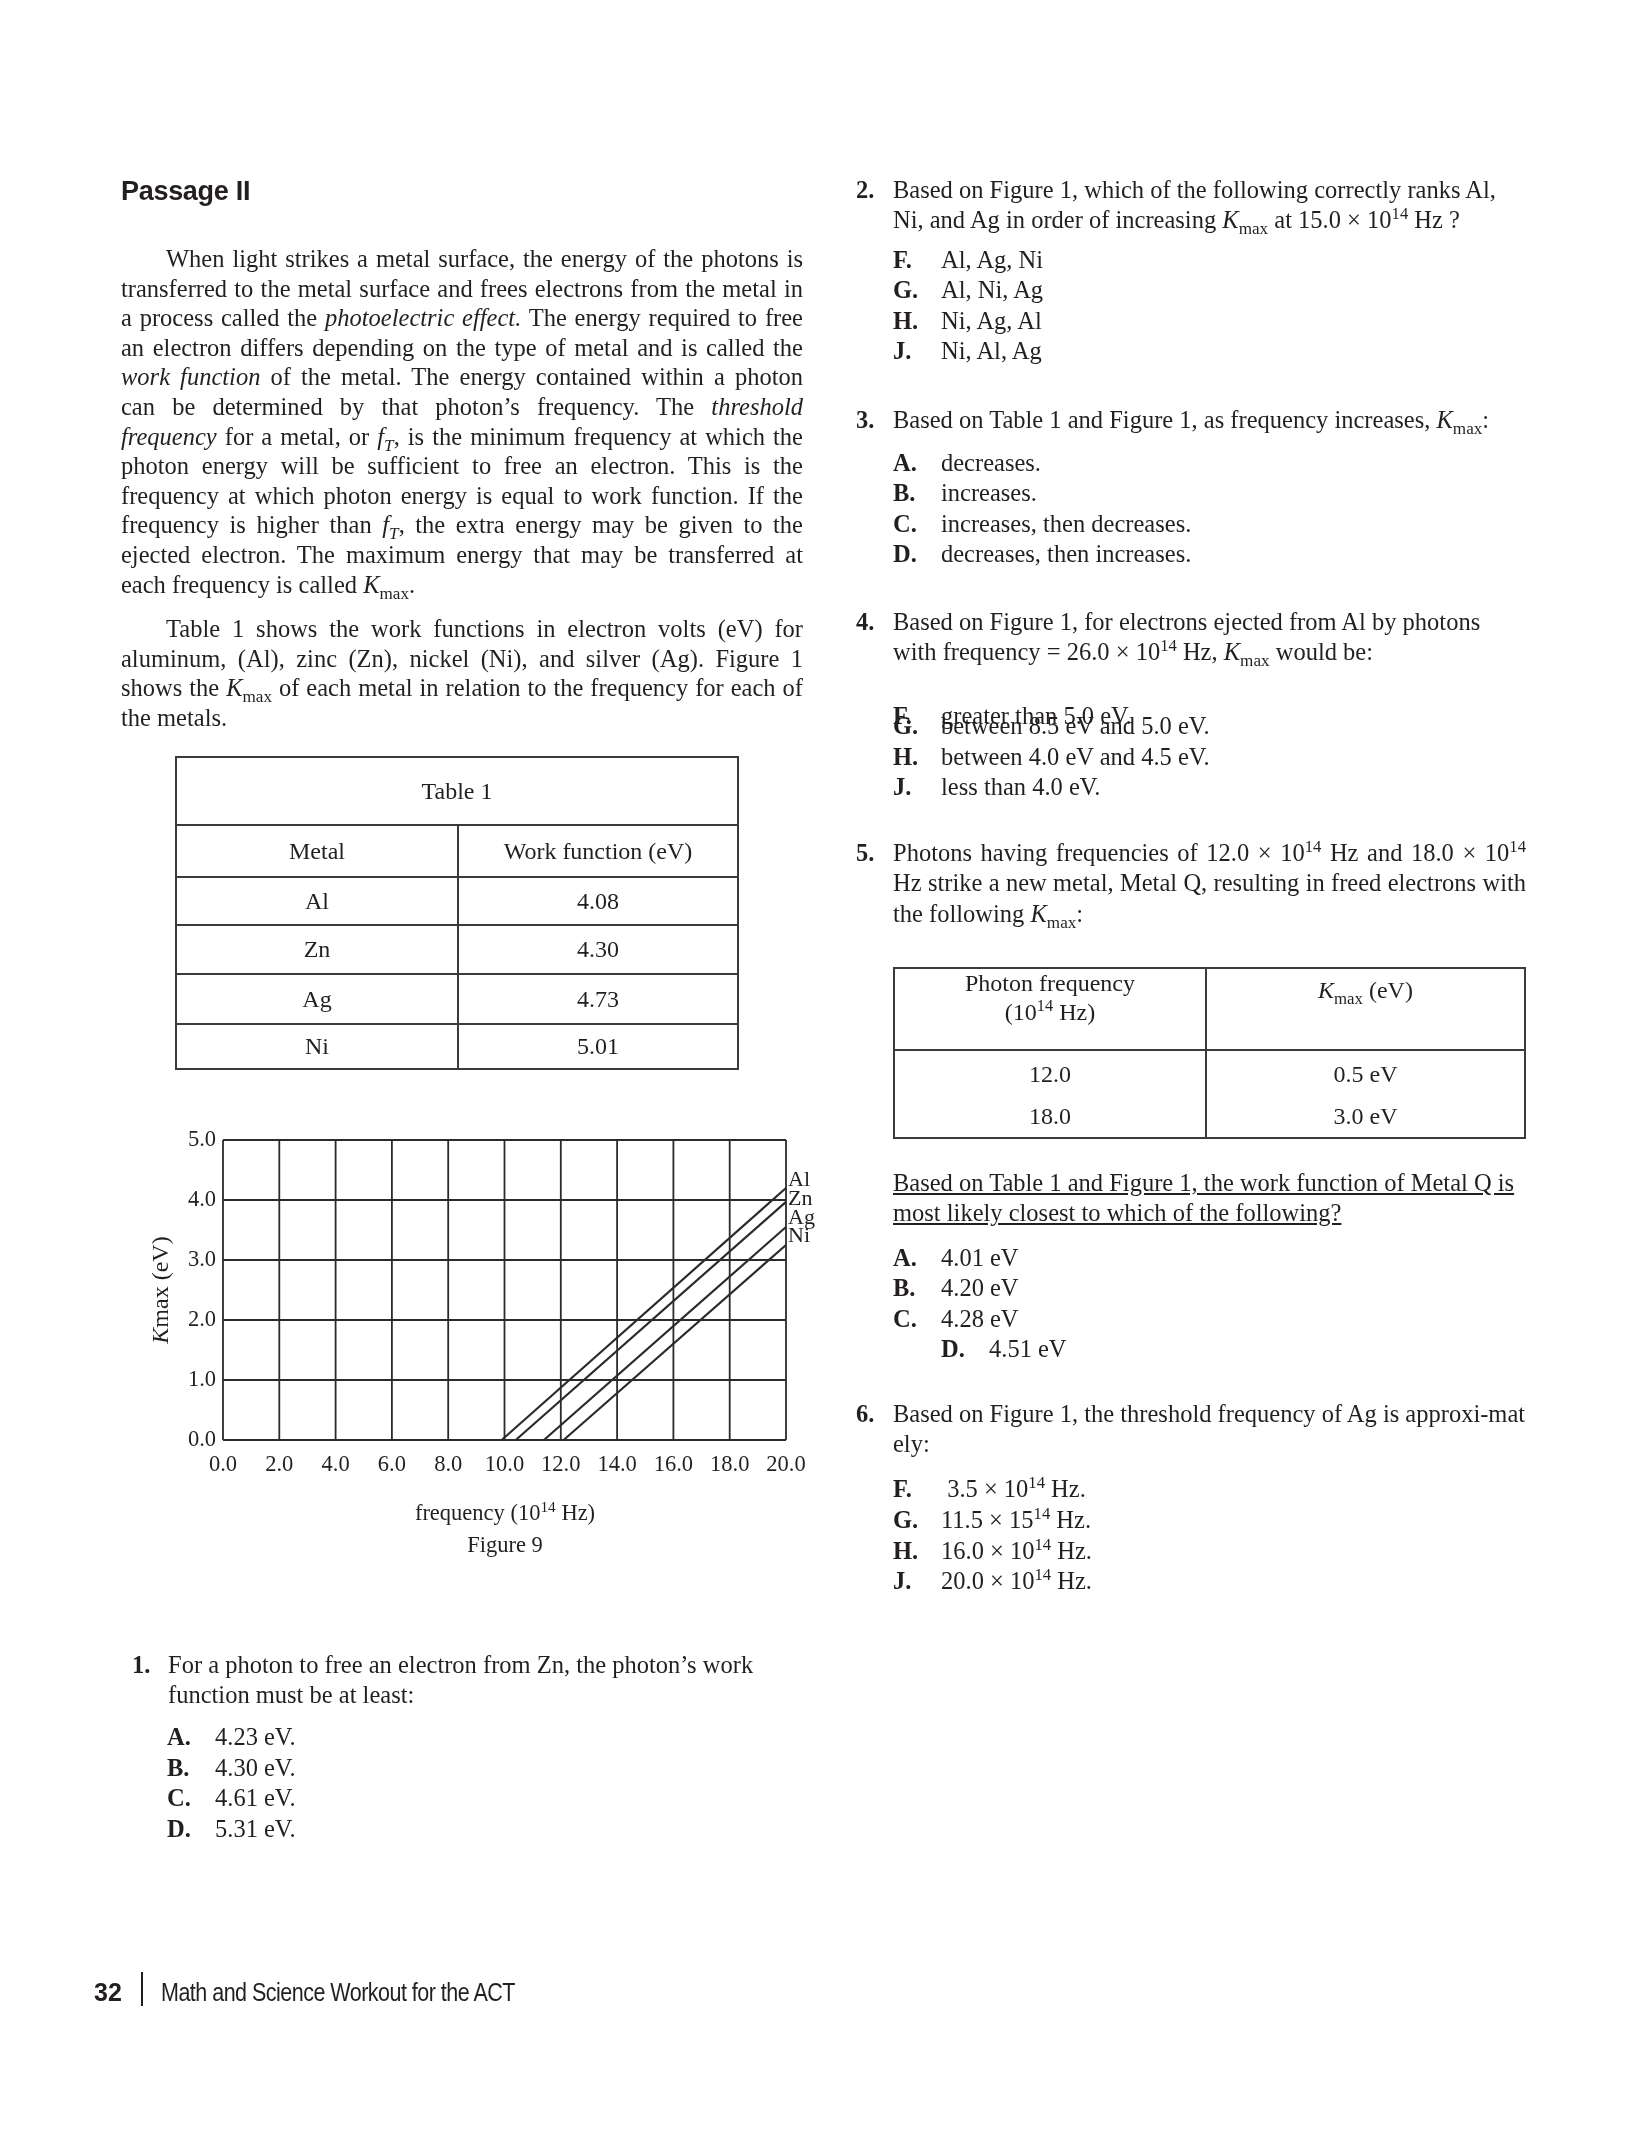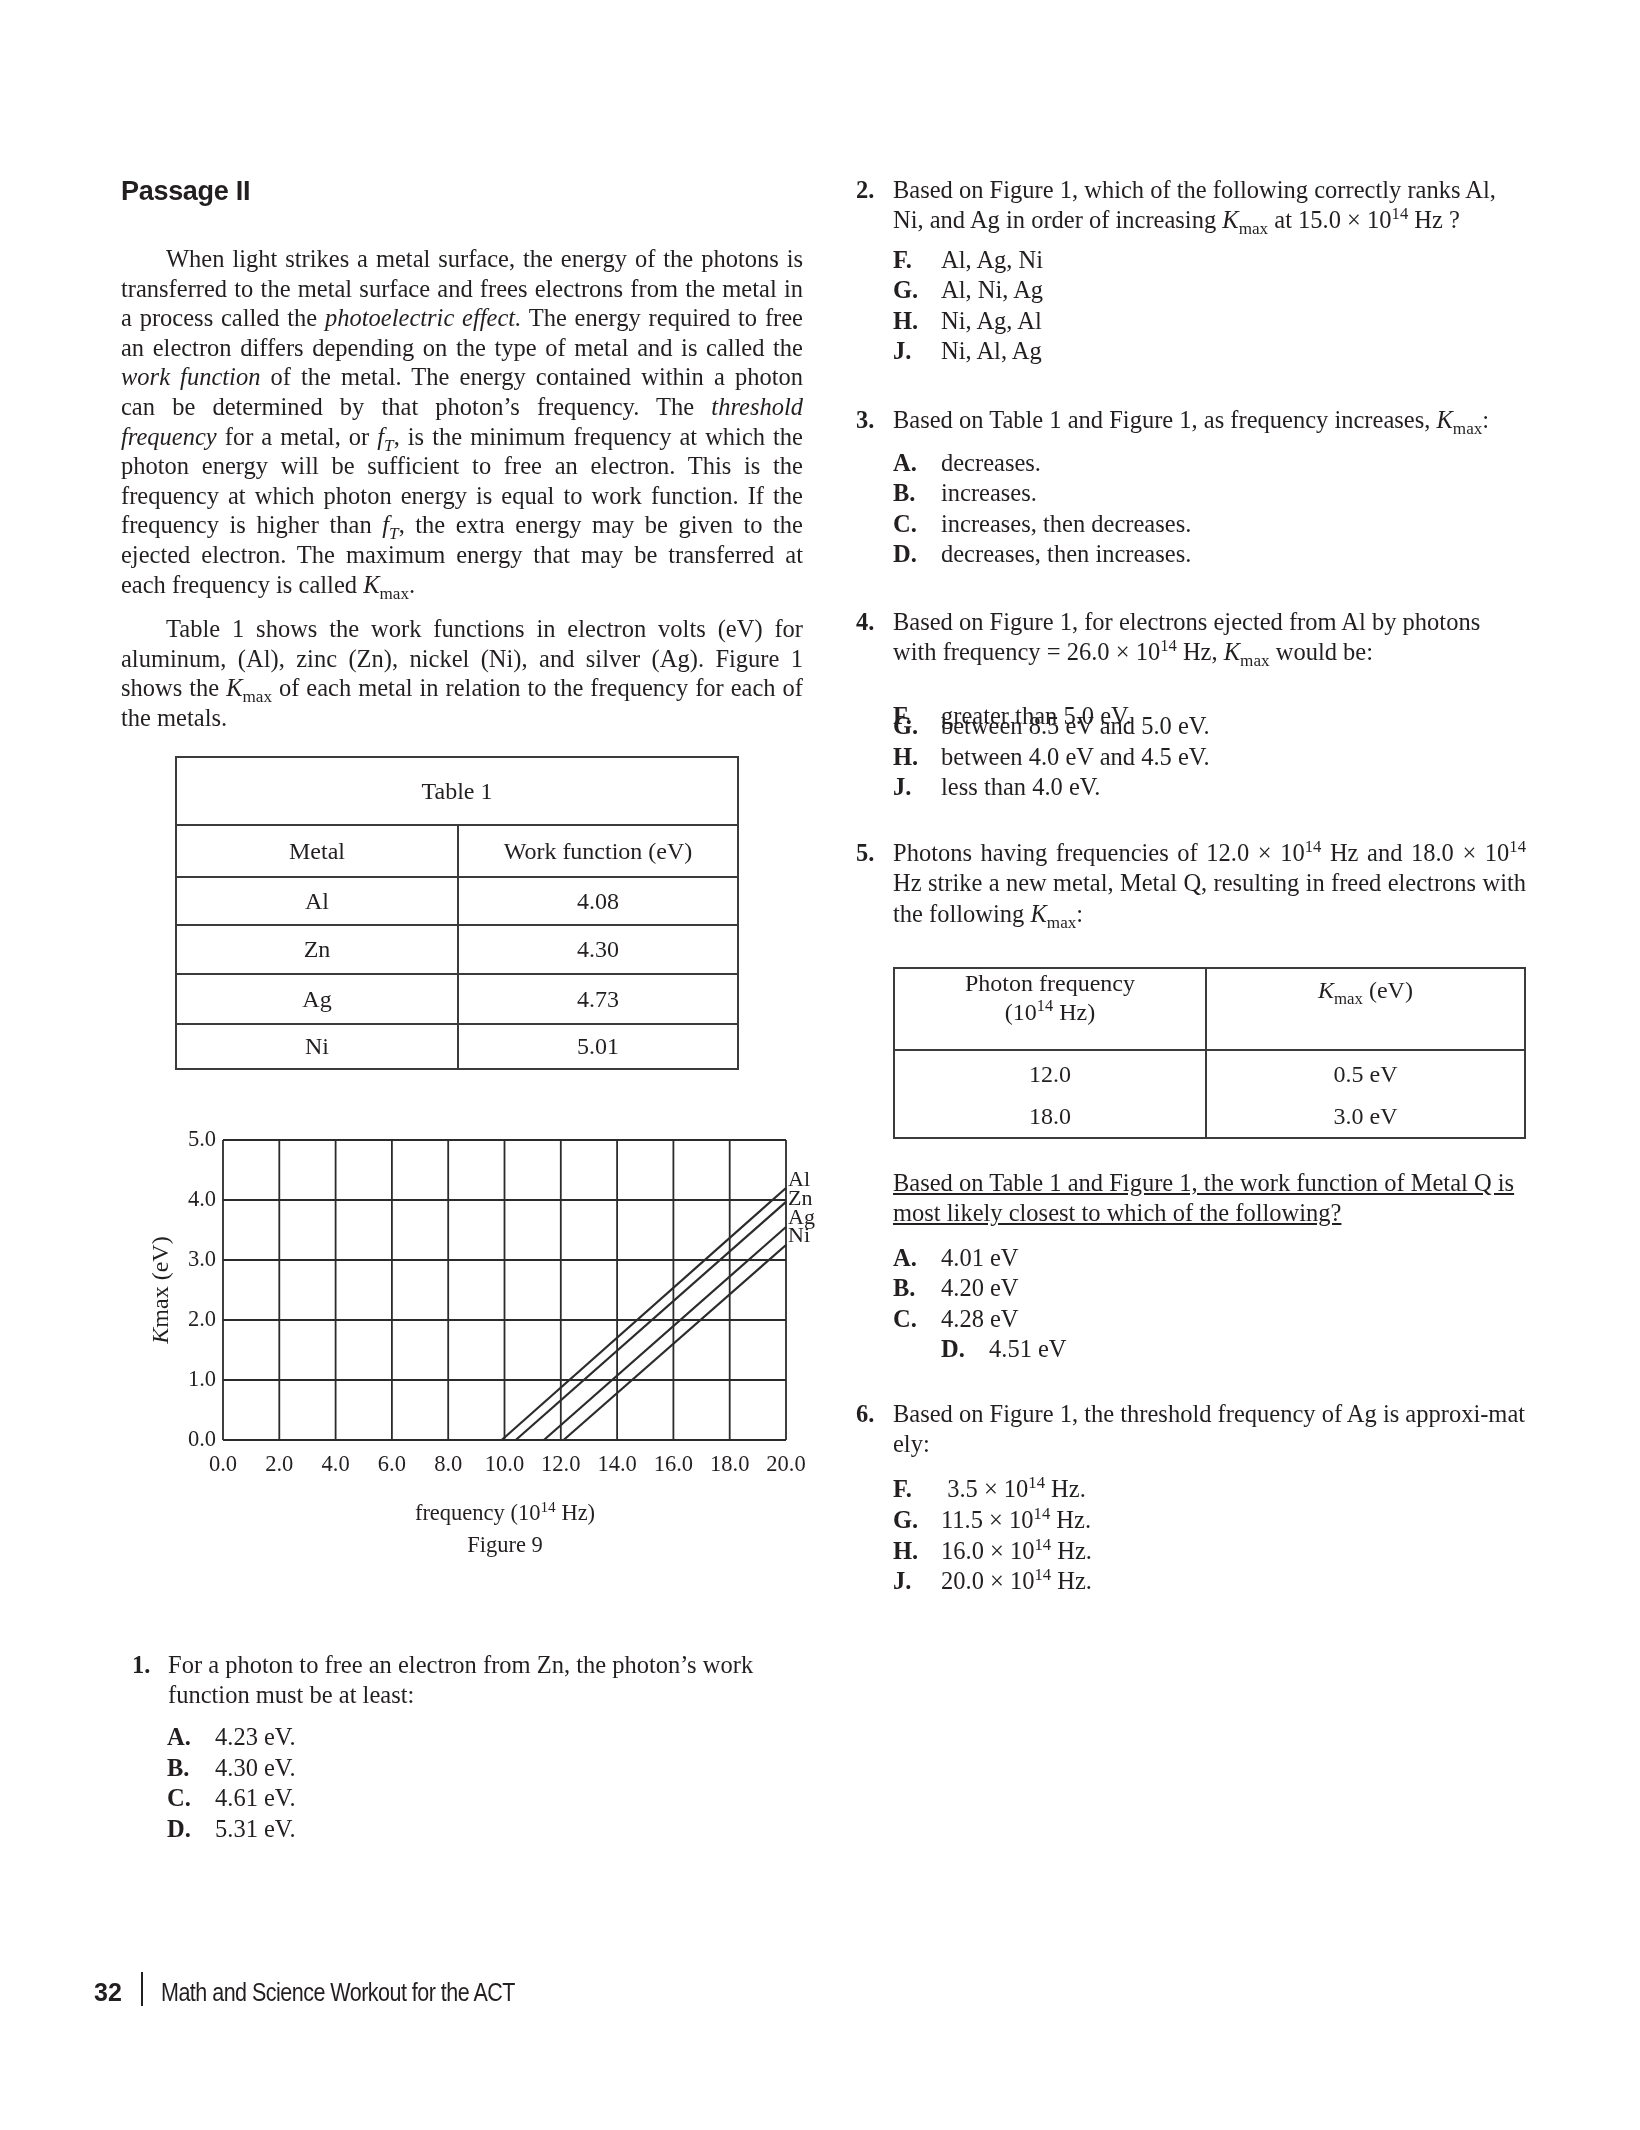--- a/index.html
+++ b/index.html
@@ -202,20 +202,20 @@
     <div class="opt" style="left: 893px; top: 1303.6px;"><b>C.</b><span>4.28 eV</span></div>
     <div class="opt" style="left: 893px; top: 1333.9px; margin-left: 48px;"><b>D.</b><span>4.51 eV</span></div>
   </div>
 
 <div class="abs q" style="left:856px; top:1399px; width:670px;">
   <span class="qnum" style="left:0; top:0;">6.</span>
   <span class="qtext" style="left:37px; top:0; width:636px; text-align:left; word-break:break-all;">Based on Figure 1, the threshold frequency of Ag is approxi-mately:</span>
 </div>
 <div id="q6-opts">
     <div class="opt" style="left: 893px; top: 1474px;"><b>F.</b><span><span style="white-space: pre;"> 3.5 × 10</span><sup>14</sup><span> Hz.</span></span></div>
-    <div class="opt" style="left: 893px; top: 1504.8px;"><b>G.</b><span><span style="white-space: pre;">11.5 × 10</span><sup>14</sup><span> Hz.</span></span></div>
+    <div class="opt" style="left: 893px; top: 1504.8px;"><b>G.</b><span><span style="white-space: pre;">11.5 × 15</span><sup>14</sup><span> Hz.</span></span></div>
     <div class="opt" style="left: 893px; top: 1535.6px;"><b>H.</b><span><span style="white-space: pre;">16.0 × 10</span><sup>14</sup><span> Hz.</span></span></div>
     <div class="opt" style="left: 893px; top: 1566.4px;"><b>J.</b><span><span style="white-space: pre;">20.0 × 10</span><sup>14</sup><span> Hz.</span></span></div>
   </div>
 
 <div class="abs footer-num sans">32</div>
 <div class="abs footer-bar"></div>
 <div class="abs footer-title sans">Math and Science Workout for the ACT</div>
 
 </body></html>

